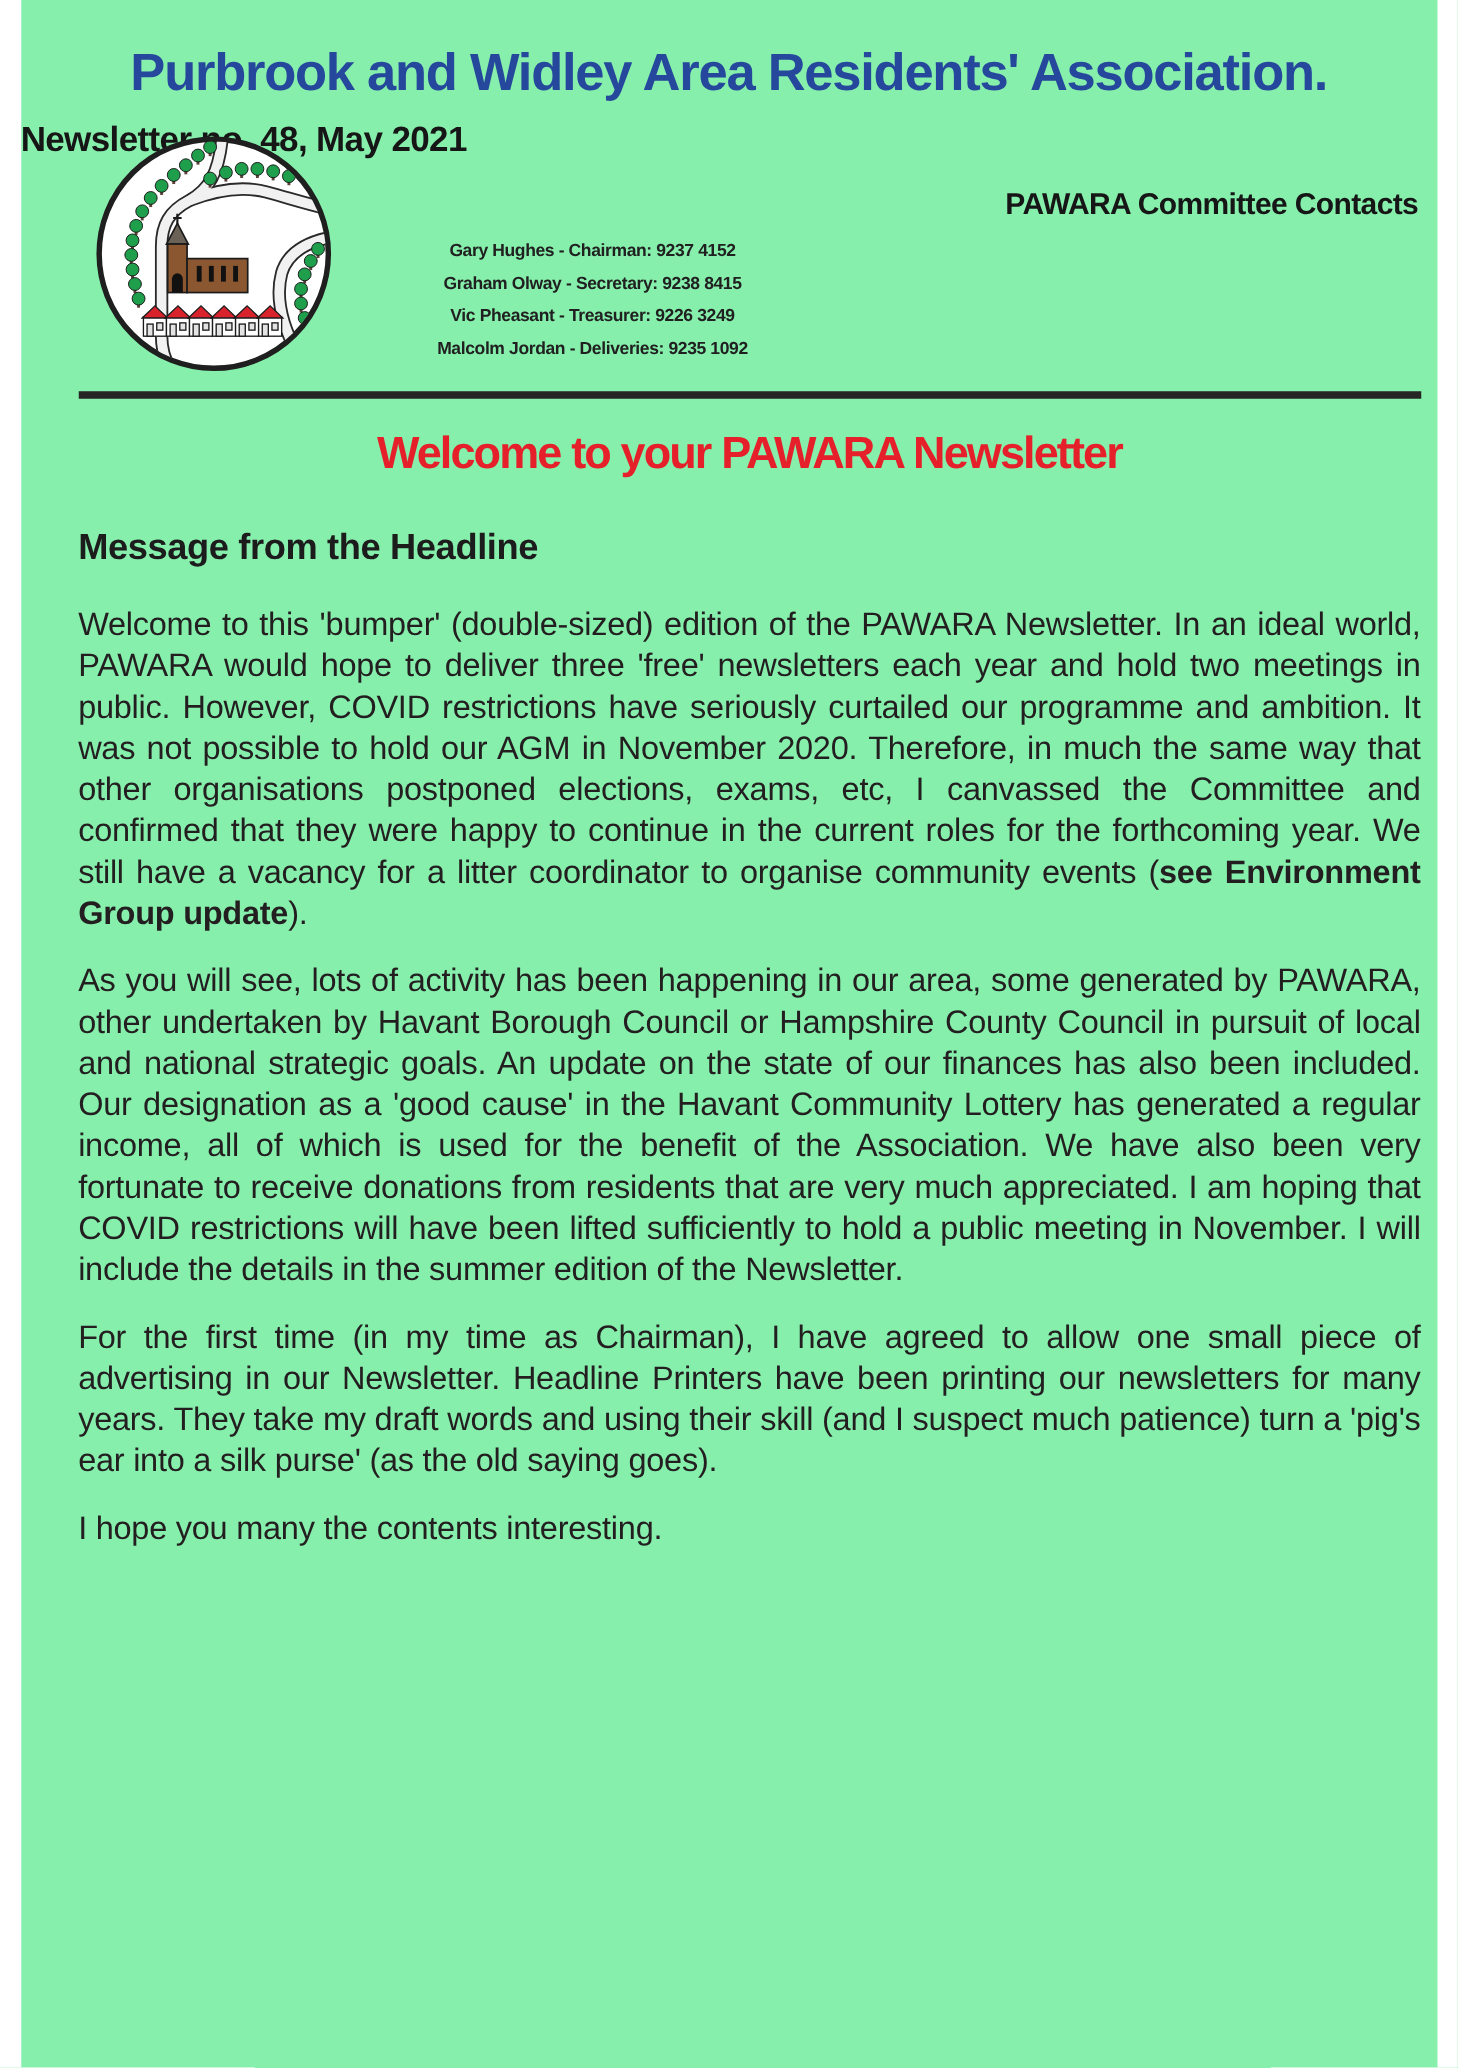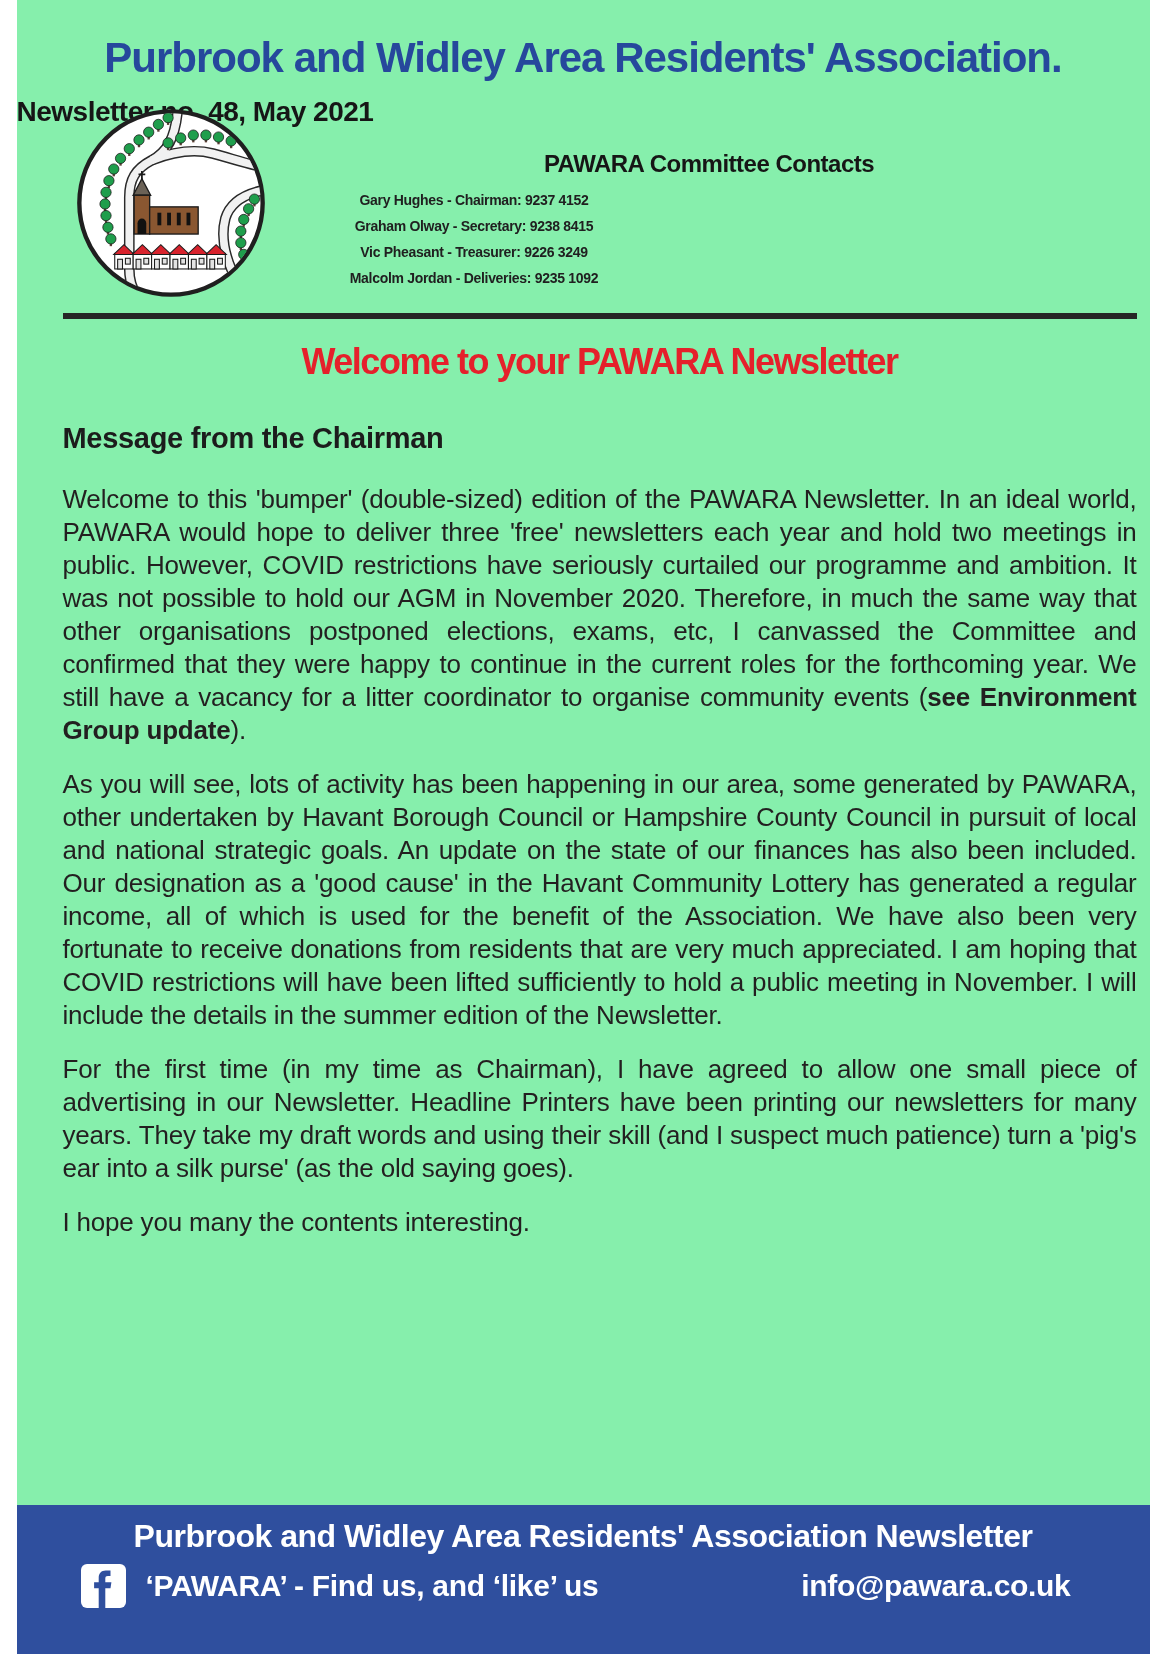--- a/index.html
+++ b/index.html
@@ -19,21 +19,21 @@
   
   .masthead{position:absolute;top:0;left:0;width:100%;height:320px;}
   .page-title{position:absolute;top:34px;left:0;width:100%;text-align:center;
     font-size:42px;font-weight:bold;letter-spacing:-1px;color:var(--brand-blue);}
   .newsletter-subtitle{position:absolute;top:96px;left:0;width:1106px;
     font-size:28px;font-weight:bold;letter-spacing:-0.5px;color:#161616;}
   .logo-wrap{position:absolute;top:103px;left:57px;width:194px;height:200px;}
   .logo-wrap svg{width:100%;height:100%;display:block;}
 
   .contacts{position:absolute;top:150px;left:267px;width:851px;}
-  .contacts-title{text-align:center;font-size:24px;font-weight:bold;letter-spacing:-0.5px;color:#161616;}
+  .contacts-title{text-align:right;font-size:24px;font-weight:bold;letter-spacing:-0.5px;color:#161616;}
   .contacts-cols{position:relative;margin-top:9px;height:110px;}
   .contacts-col{position:absolute;top:0;font-size:14px;font-weight:bold;letter-spacing:-0.3px;
     line-height:26px;text-align:center;white-space:nowrap;color:#202020;}
   .contacts-col.left{left:0;width:381px;}
   .contacts-col.right{right:0;width:381px;}
   .contact-entry.highlight{color:var(--accent-red);}
 
   .header-rule{position:absolute;top:313px;left:46px;width:1074px;height:6px;background:#262626;}
 
   
@@ -186,36 +186,23 @@
             <div class="contact-entry">Malcolm Jordan - Deliveries: 9235 1092</div>
           </div>
       </div>
     </div>
 
     <div class="header-rule"></div>
   </header>
 
   <main class="article">
     <h2 class="welcome-heading">Welcome to your PAWARA Newsletter</h2>
-    <h3 class="chairman-heading">Message from the Chairman</h3>
+    <h3 class="chairman-heading">Message from the Headline</h3>
     <div class="body-copy">
         <p class="body-para"><span>Welcome to this 'bumper' (double-sized) edition of the PAWARA Newsletter.  In an ideal world, PAWARA would hope to deliver three 'free' newsletters each year and hold two meetings in public.  However, COVID restrictions have seriously curtailed our programme and ambition.  It was not possible to hold our AGM in November 2020.  Therefore, in much the same way that other organisations postponed elections, exams, etc, I canvassed the Committee and confirmed that they were happy to continue in the current roles for the forthcoming year.  We still have a vacancy for a litter coordinator to organise community events (</span><strong>see Environment Group update</strong><span>).</span></p>
         <p class="body-para"><span>As you will see, lots of activity has been happening in our area, some generated by PAWARA, other undertaken by Havant Borough Council or Hampshire County Council in pursuit of local and national strategic goals. An update on the state of our finances has also been included.  Our designation as a 'good cause' in the Havant Community Lottery has generated a regular income, all of which is used for the benefit of the Association. We have also been very fortunate to receive donations from residents that are very much appreciated.  I am hoping that COVID restrictions will have been lifted sufficiently to hold a public meeting in November.  I will include the details in the summer edition of the Newsletter.</span></p>
         <p class="body-para"><span>For the first time (in my time as Chairman), I have agreed to allow one small piece of advertising in our Newsletter.  Headline Printers have been printing our newsletters for many years.  They take my draft words and using their skill (and I suspect much patience) turn a 'pig's ear into a silk purse' (as the old saying goes).</span></p>
         <p class="body-para"><span>I hope you many the contents interesting.</span></p>
       </div>
   </main>
 
-  <footer class="page-footer">
-    <div class="footer-line1">Purbrook and Widley Area Residents' Association Newsletter</div>
-    <div class="footer-line2">
-      <span class="fb-badge">
-        <svg viewBox="0 0 45 44" aria-hidden="true">
-          <rect width="45" height="44" rx="6" fill="#ffffff"></rect>
-          <path d="M29.5 6.5 h-4.8 c-4.3 0 -7 2.8 -7 7.1 v4.6 h-4.6 v6.1 h4.6 V44 h6.6 V24.3 h5.2 l0.9 -6.1 h-6.1 v-3.6 c0 -1.7 0.7 -2.5 2.6 -2.5 h2.6 z" fill="#2f4f9e"></path>
-        </svg>
-      </span>
-      <span class="footer-findus">‘PAWARA’ - Find us, and ‘like’ us</span>
-      <span class="footer-email">info@pawara.co.uk</span>
-    </div>
-  </footer>
 
 </div>
 
 </body></html>

